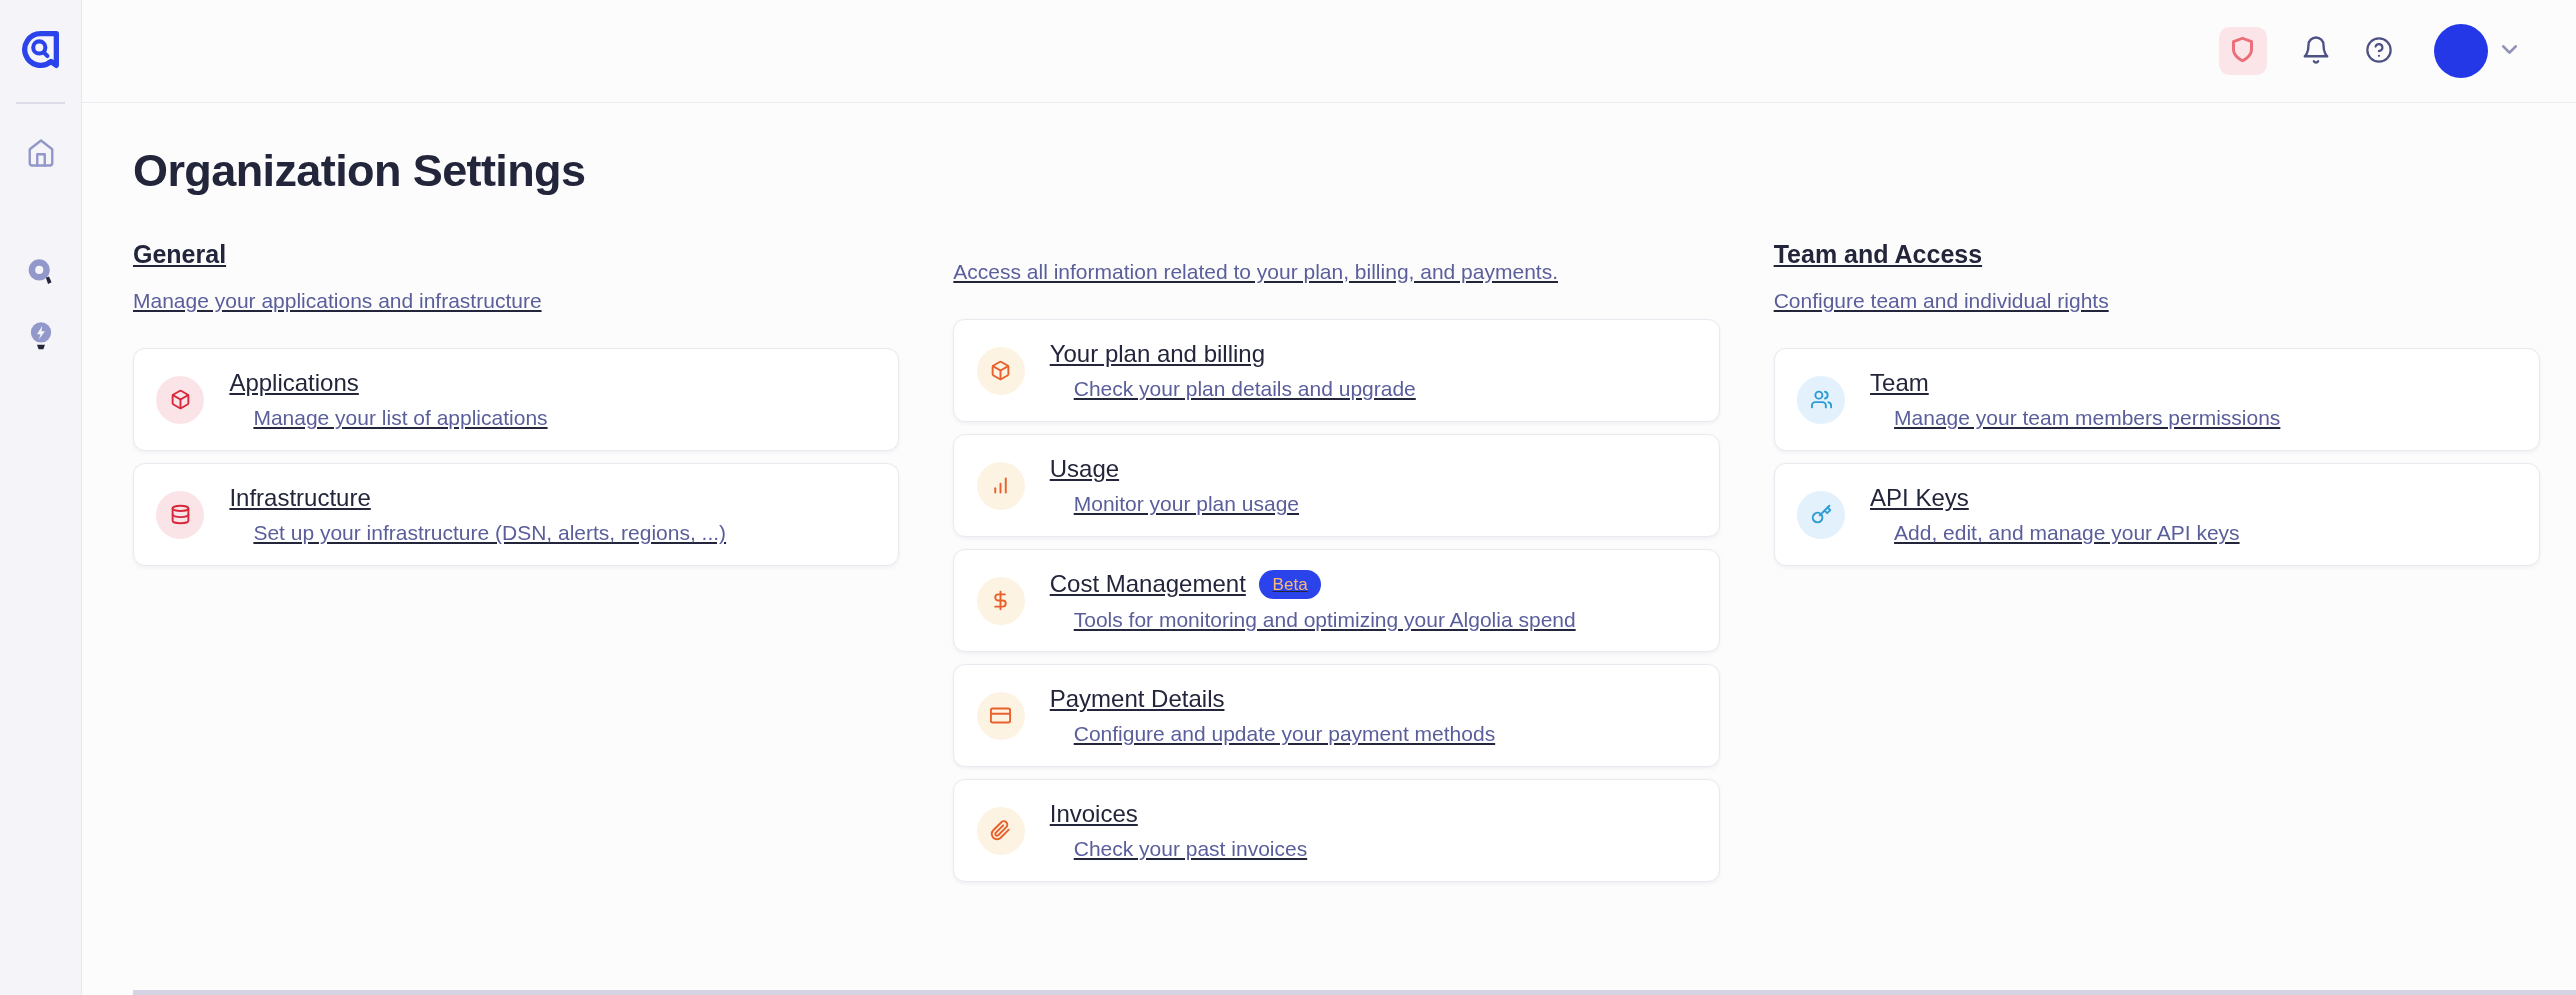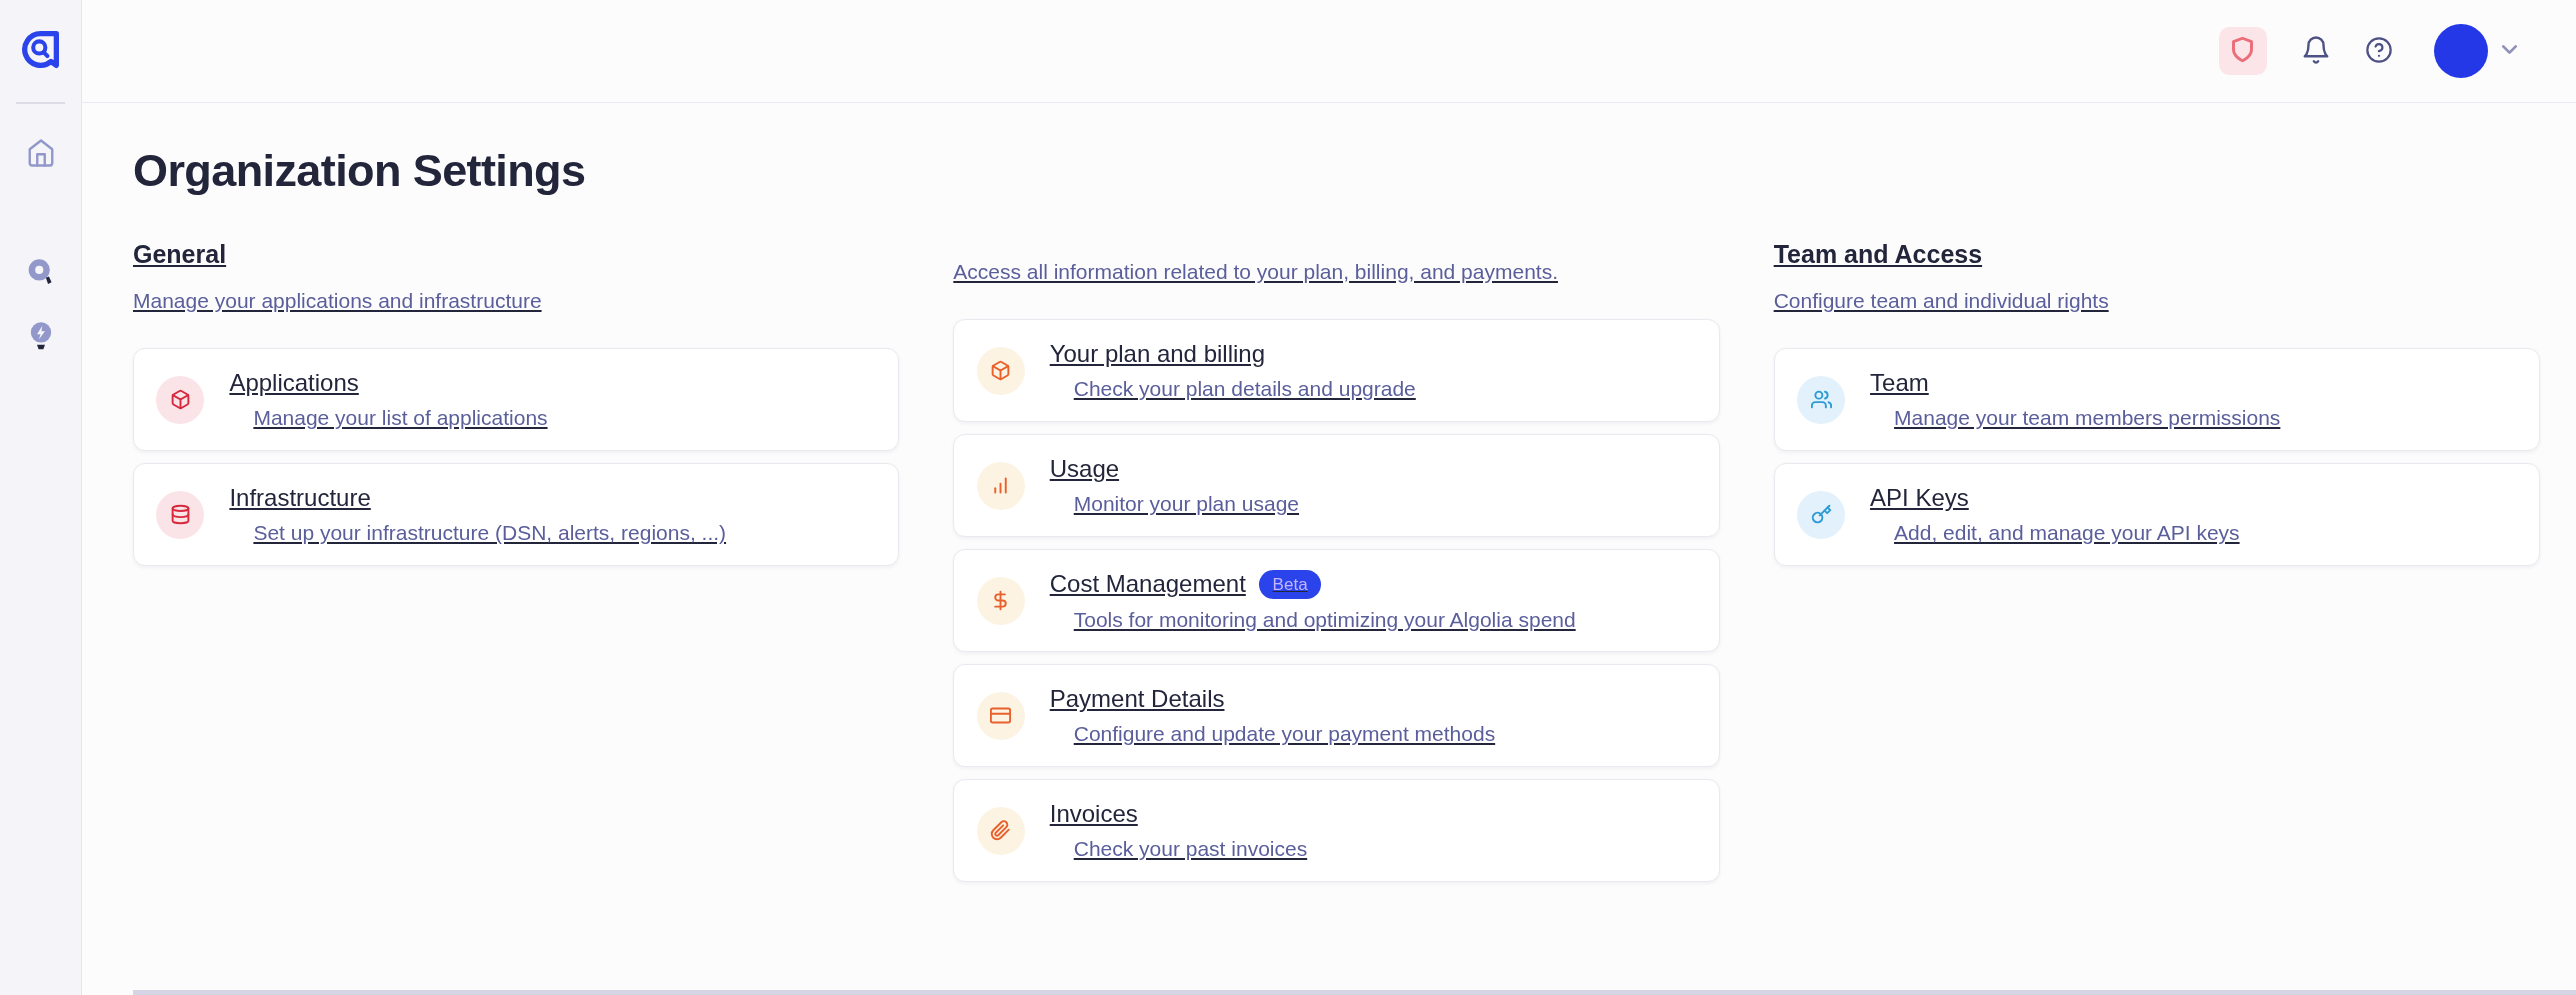--- a/index.html
+++ b/index.html
@@ -59,21 +59,21 @@
     box-shadow:0 1.5px 3.7px rgba(35,38,59,0.05);
   }
   .card-icon {
     width:48px; height:48px; min-width:48px; border-radius:50%;
     display:flex; align-items:center; justify-content:center;
   }
   .card-icon svg { width:21px; height:21px; display:block; }
   .card-title-row { display:flex; align-items:center; }
   .card-title { font-size:24px; color:#23263b; }
   .badge {
-    background:#2b43ea; color:#c4b5fd; font-size:17px; line-height:1;
+    background:#2b43ea; color:#fdba74; font-size:17px; line-height:1;
     padding:6px 13.4px; border-radius:745px; margin-left:13.4px;
   }
   .card-desc { font-size:21px; color:#5a5e9a; margin-top:9px;margin-left:24px; }
 
   .bottom-bar {
     position:absolute; left:51px; right:0; bottom:0; height:5.2px;
     background:#d5d4e4;
   }
 </style>
 </head>

